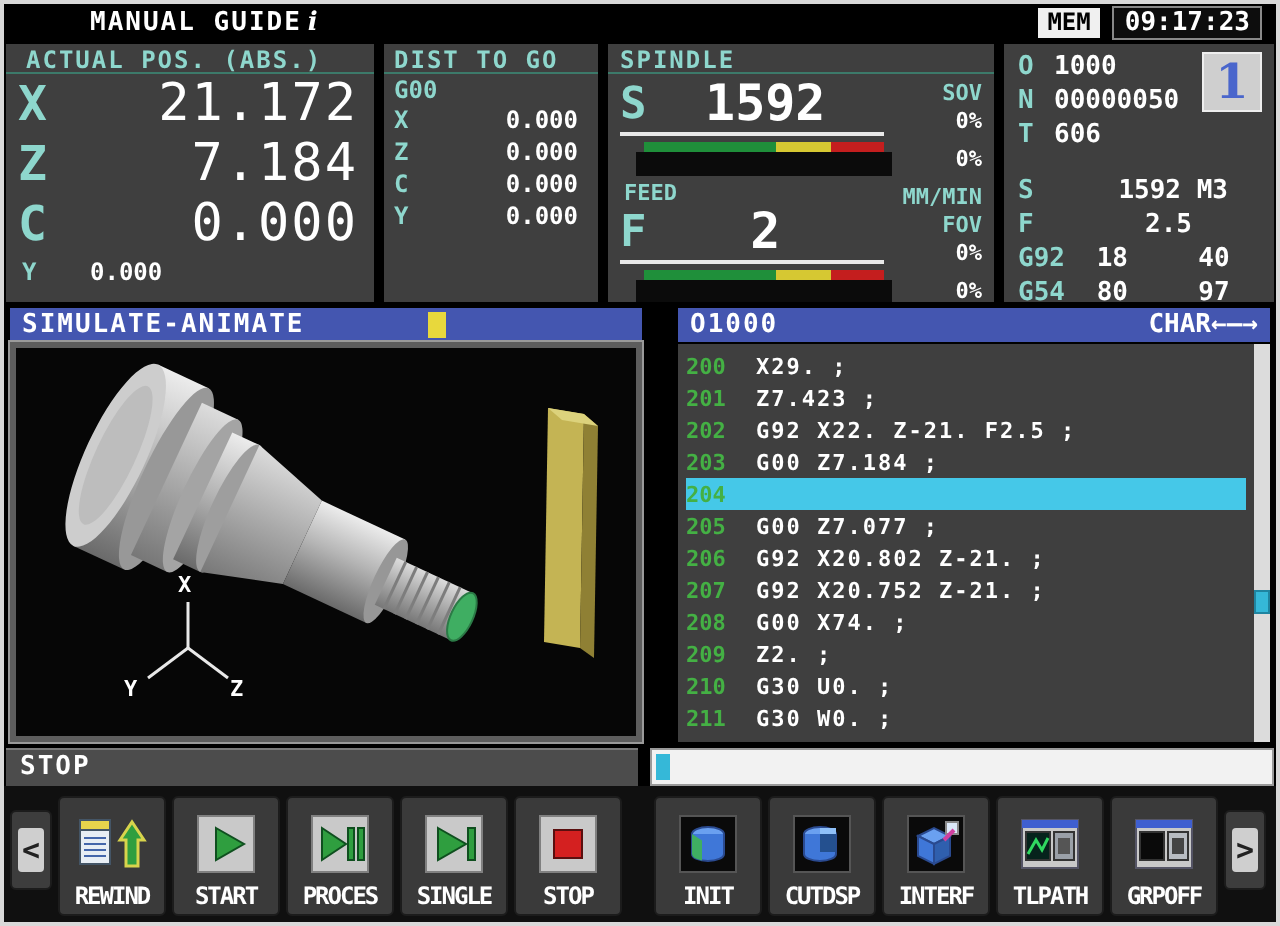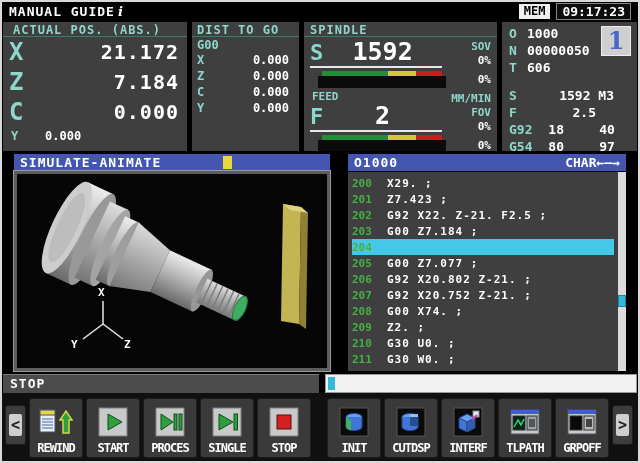--- a/index.html
+++ b/index.html
@@ -3,37 +3,37 @@
 <meta charset="utf-8">
 <style>
   * { margin:0; padding:0; box-sizing:border-box; }
   html,body { background:#000; }
   body { width:640px; height:463px; font-family:"DejaVu Sans Mono", monospace; }
   #screen {
     width:640px; height:463px; background:#000;
     border:2px solid #d9d9d9; position:relative; overflow:hidden;
   }
   
-  .titlebar { height:19px; display:flex; align-items:center; padding:0 7px; background:#000; }
+  .titlebar { height:19px; display:flex; align-items:center; padding:0 7px; background:#000;margin-left:36px; }
   .apptitle { color:#fff; font-size:13px; font-weight:bold; letter-spacing:1px; }
   .apptitle .it { font-style:italic; font-family:"DejaVu Serif", serif; margin-left:3px; }
   .tb-spacer { flex:1; }
   .mode-badge { background:#f0f0f0; color:#000; font-size:12px; font-weight:bold; padding:0 5px; height:15px; line-height:15px; margin-right:6px; }
   .clock { color:#fff; font-size:13px; font-weight:bold; border:1px solid #888; background:#0d0d0d; padding:0 5px; height:17px; line-height:15px; }
   
   .top { height:129px; display:flex; gap:5px; padding:0 1px; margin-top:1px; background:#000; }
   .panel { background:#3f3f3f; overflow:hidden; }
   .p-actual { width:184px; }
   .p-dist { width:107px; }
   .p-spindle { width:193px; }
   .p-modal { flex:1; }
   .phead { height:15px; font-size:12px; font-weight:bold; color:var(--teal); letter-spacing:1px; padding:1px 0 0 10px; border-bottom:1px solid #3c7a6a; }
   .arow { height:30px; display:flex; align-items:center; padding:0 8px 0 6px; }
   .alabel { color:var(--teal); font-size:24px; font-weight:bold; width:28px; }
-  .aval { flex:1; text-align:right; color:#fff; font-size:20px; font-weight:bold; letter-spacing:1px; }
+  .aval { flex:1; text-align:right; color:#fff; font-size:26px; font-weight:normal; letter-spacing:1px; }
   .auxrow { height:18px; display:flex; align-items:center; padding-left:8px; font-size:12px; font-weight:bold; }
   .auxlabel { color:var(--teal); width:34px; }
   .auxval { color:#fff; }
   .drow { height:16px; display:flex; align-items:center; padding:0 10px 0 5px; font-size:12px; font-weight:bold; }
   .dg { height:15px; color:var(--teal); font-size:12px; font-weight:bold; padding:1px 0 0 5px; }
   .dlabel { color:var(--teal); }
   .dval { flex:1; text-align:right; color:#fff; }
   
   .spbody { display:flex; padding:2px 6px 0 6px; }
   .spleft { flex:1; }
@@ -56,21 +56,21 @@
   .mlabel3 { color:var(--teal); width:36px; }
   .mval { color:#fff; }
   .mv1 { color:#fff; flex:1; text-align:right; }
   .mv2 { color:#fff; width:46px; text-align:center;margin-left:20px; }
   .sval-mid { color:#fff; margin-left:auto; padding-right:16px; }
   .fval-mid { color:#fff; margin-left:auto; padding-right:34px; }
   .pageicon { position:absolute; right:6px; top:4px; width:30px; height:30px; background:#cfcfcf; border:1px solid #eee;
     color:#4a66cc; font-size:24px; font-weight:bold; text-align:center; line-height:28px; font-family:"DejaVu Serif", serif; }
   .mspace { height:11px; }
   
-  .middle { height:217px; display:flex; gap:6px; padding:0 12px; margin-top:3px; }
+  .middle { height:217px; display:flex; gap:6px; padding:0 3px; margin-top:3px; }
   .simcol { width:316px; display:flex; flex-direction:column; }
   .progcol { flex:1; display:flex; flex-direction:column;margin-left:12px; }
   .bluebar { height:17px; background:var(--accent-blue); color:#fff; font-size:13px; font-weight:bold; letter-spacing:1px; display:flex; align-items:center; padding:0 6px; }
   .yblock { width:9px; height:13px; background:#e8d83c; margin-left:auto; margin-right:92px; }
   .charnav { margin-left:auto; letter-spacing:0; }
   .simcanvas { flex:1; margin-top:1px; background:#060606; border:3px solid #5d5d5d; outline:1px solid #9a9a9a; position:relative; }
   .simcanvas svg { width:100%; height:100%; display:block; }
   .plist { flex:1; margin-top:1px; background:#3f3f3f; position:relative; padding:3px 12px 0 4px; overflow:hidden; }
   .pline { height:16px; display:flex; align-items:center; font-size:11px; font-weight:bold; white-space:pre; }
   .pline.hl { background:var(--highlight-cyan); }

